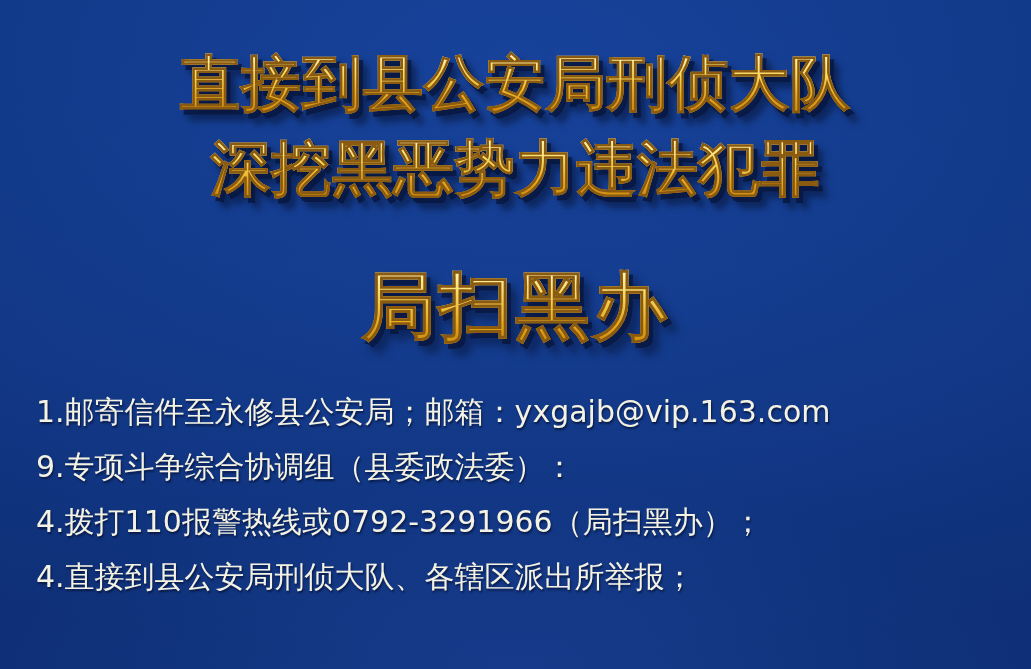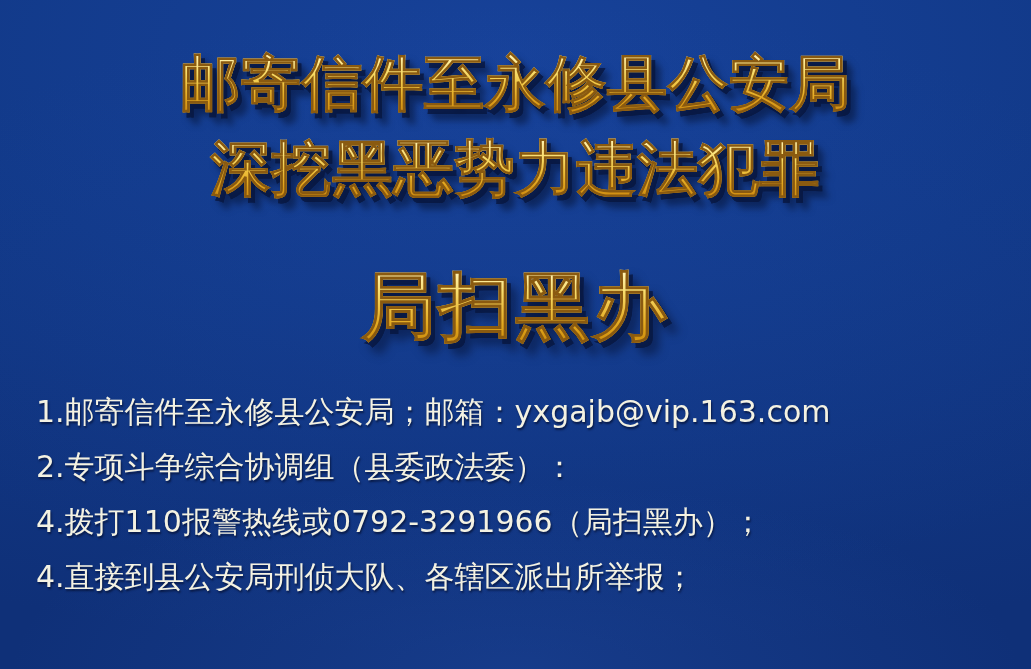--- a/index.html
+++ b/index.html
@@ -128,28 +128,28 @@
   .body-line.indent {
     padding-left: 26px;
   }
 </style>
 </head>
 <body>
 
 <div id="poster">
 
   <div class="headline-block">
-    <span class="headline l1">邮寄信件至永修县公安局</span>
+    <span class="headline l1">直接到县公安局刑侦大队</span>
     <span class="headline l2">深挖黑恶势力违法犯罪</span>
   </div>
 
   <div class="section-head-block">
     <span class="section-head">局扫黑办</span>
   </div>
 
   <div class="body-list">
     <div class="body-line">1.邮寄信件至永修县公安局；邮箱：yxgajb@vip.163.com</div>
-    <div class="body-line">2.专项斗争综合协调组（县委政法委）：</div>
+    <div class="body-line">9.专项斗争综合协调组（县委政法委）：</div>
     <div class="body-line">4.拨打110报警热线或0792-3291966（局扫黑办）；</div>
     <div class="body-line">4.直接到县公安局刑侦大队、各辖区派出所举报；</div>
   </div>
 
 </div>
 
 </body></html>

